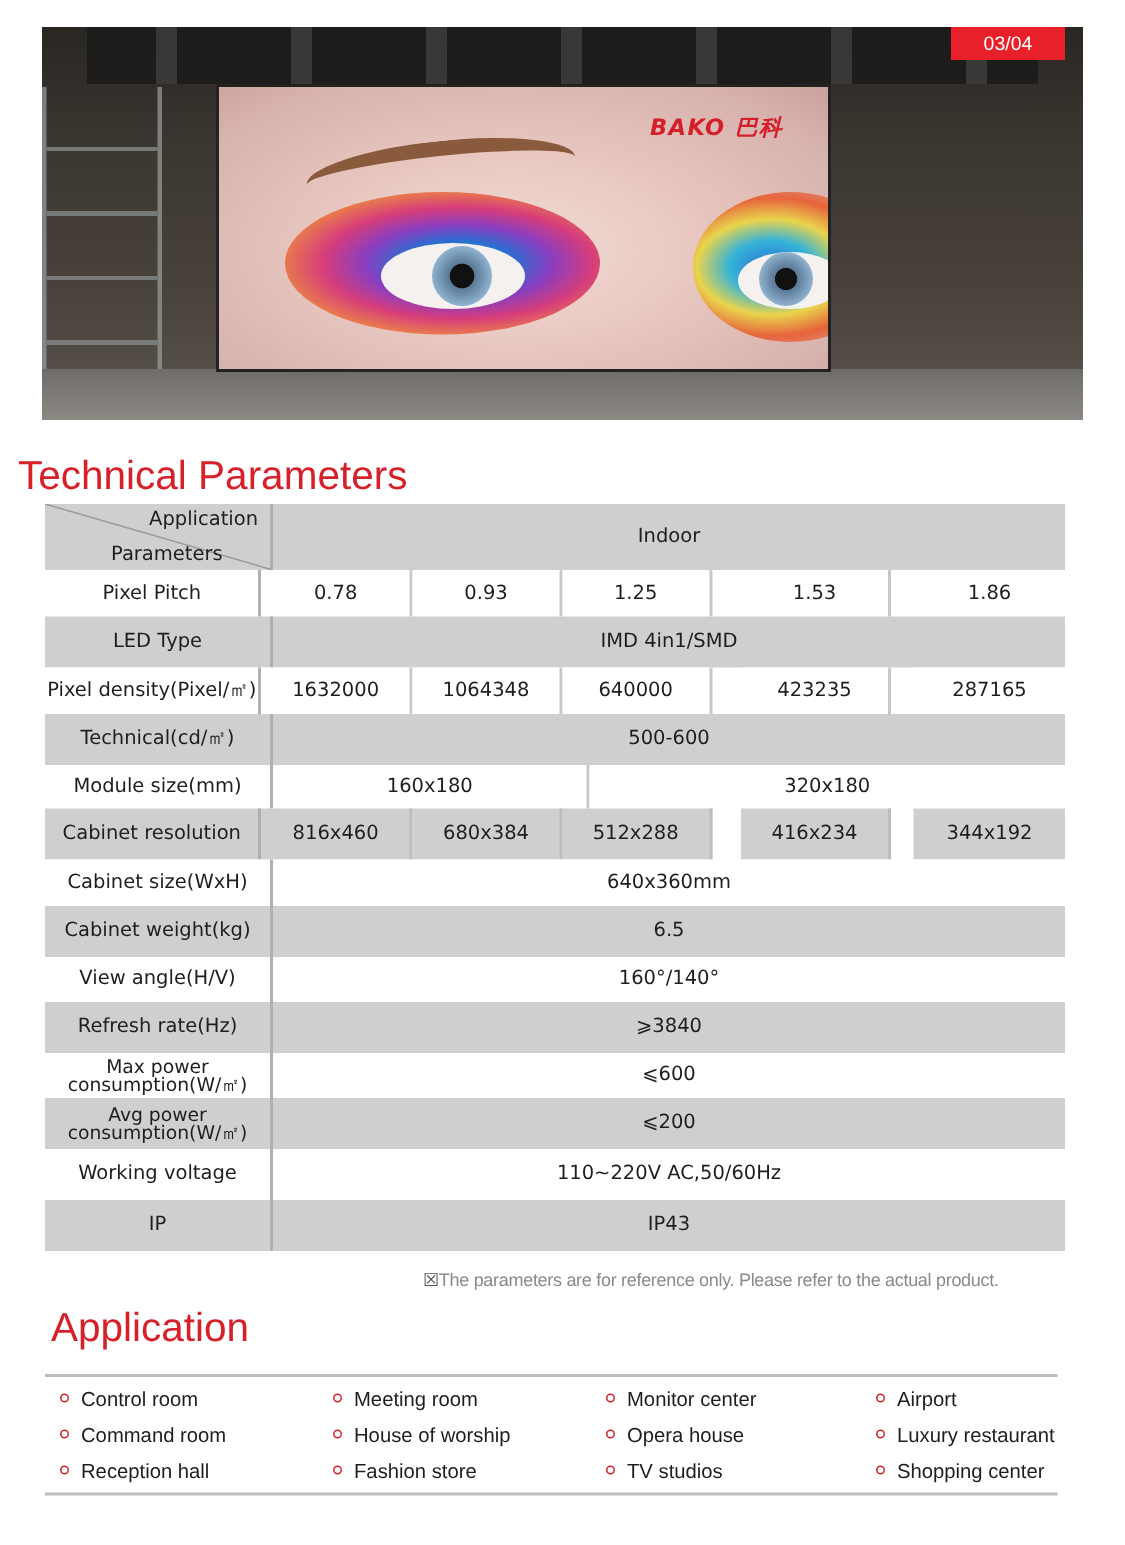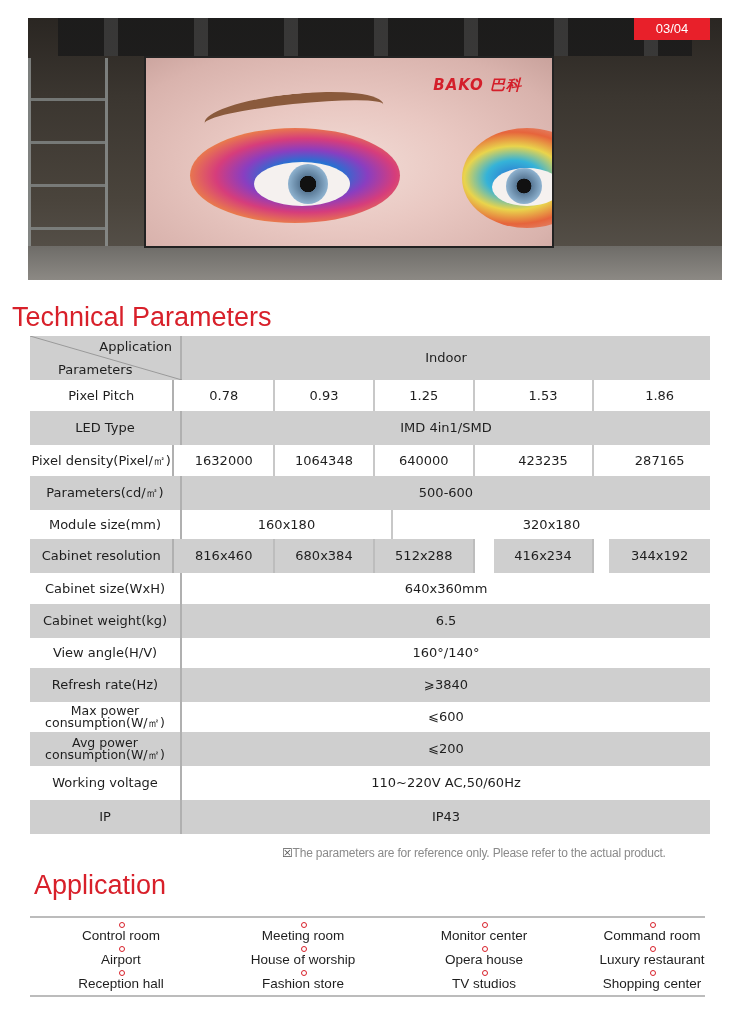--- a/index.html
+++ b/index.html
@@ -97,37 +97,37 @@
   .cell:last-child { border-right: none; }
   .label-cell { width: 152px; border-right: 2px solid #b0b0b0 !important; }
   .span5 { width: 528px; }
   .c1 { width: 106px; } .c2 { width: 105px; } .c3 { width: 105px; } .c4 { width: 106px; margin-left: 19px; } .c5 { width: 106px; margin-left: 15px; }
   .span2 { width: 211px; } .span3 { width: 317px; }
 
   .header-row { height: 44px; }
   .diag-cell { position: relative; display: block; }
   .diag-cell svg { position: absolute; left: 0; top: 0; }
   .diag-app { position: absolute; right: 8px; top: 4px; font-size: 13px; }
-  .diag-par { position: absolute; left: 28px; bottom: 3px; font-size: 13px; }
+  .diag-par { position: absolute; left: 44px; bottom: 3px; font-size: 13px; }
 
   .small-label { font-size: 12.5px; line-height: 12px; }
 
   .footnote {
     position: absolute; left: 282px; top: 846px; font-size: 12px; color: #8a8a8a;
     font-family: "Liberation Sans", sans-serif; letter-spacing: -0.2px;
   }
   .footnote .box { color: #555; }
 
   
   .app-rule { position: absolute; left: 30px; width: 675px; height: 2px; background: #bcbcbc; }
   .app-grid {
     position: absolute; left: 30px; top: 922px; width: 700px;
     display: grid; grid-template-columns: 182px 182px 180px 156px; row-gap: 4px;
   }
-  .app-item { display: flex; align-items: center; height: 20px; font-size: 13.5px; color: #1e1e1e; font-family: "Liberation Sans", sans-serif; flex-direction: column; }
+  .app-item { display: flex; align-items: center; height: 20px; font-size: 13.5px; color: #1e1e1e; font-family: "Liberation Sans", sans-serif; }
   .bullet {
     width: 6px; height: 6px; border: 1.5px solid #d8202a; border-radius: 50%;
     margin-left: 10px; margin-right: 8px; flex: 0 0 auto;
   }
 </style>
 </head>
 <body>
 
 <div class="hero">
   <div class="truss"></div>
@@ -180,21 +180,21 @@
   <div class="row white" style="height:31px">
     <div class="cell label-cell">Pixel  density(Pixel/㎡)</div>
     <div class="cell c1">1632000</div>
     <div class="cell c2">1064348</div>
     <div class="cell c3">640000</div>
     <div class="cell c4">423235</div>
     <div class="cell c5">287165</div>
   </div>
 
   <div class="row gray" style="height:34px">
-    <div class="cell label-cell">Parameters(cd/㎡)</div>
+    <div class="cell label-cell">Technical(cd/㎡)</div>
     <div class="cell span5">500-600</div>
   </div>
 
   <div class="row white" style="height:29px">
     <div class="cell label-cell">Module  size(mm)</div>
     <div class="cell span2">160x180</div>
     <div class="cell span3">320x180</div>
   </div>
 
   <div class="row gray" style="height:34px">
@@ -269,27 +269,27 @@
   <div class="app-item">
       <span class="bullet"></span>
       <span>Meeting room</span>
     </div>
   <div class="app-item">
       <span class="bullet"></span>
       <span>Monitor  center</span>
     </div>
   <div class="app-item">
       <span class="bullet"></span>
+      <span>Airport</span>
+    </div>
+
+  <div class="app-item">
+      <span class="bullet"></span>
       <span>Command room</span>
     </div>
-
-  <div class="app-item">
-      <span class="bullet"></span>
-      <span>Airport</span>
-    </div>
   <div class="app-item">
       <span class="bullet"></span>
       <span>House  of  worship</span>
     </div>
   <div class="app-item">
       <span class="bullet"></span>
       <span>Opera house</span>
     </div>
   <div class="app-item">
       <span class="bullet"></span>

